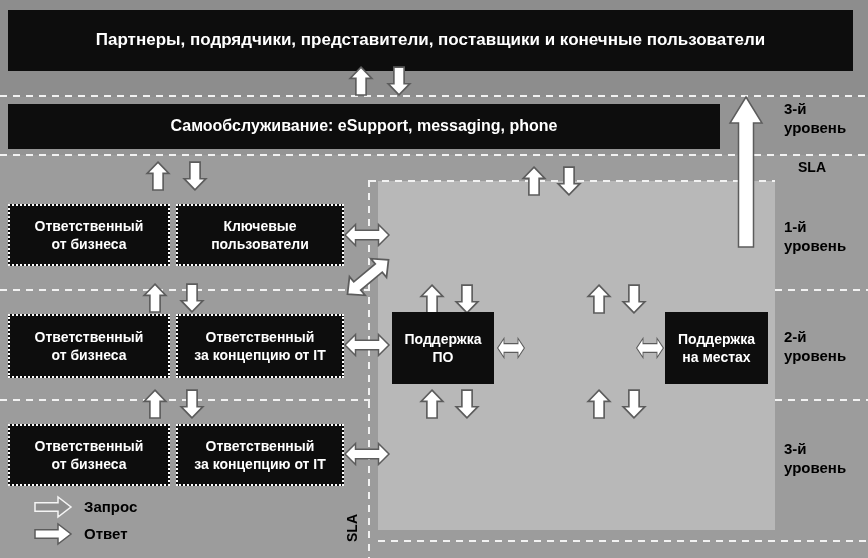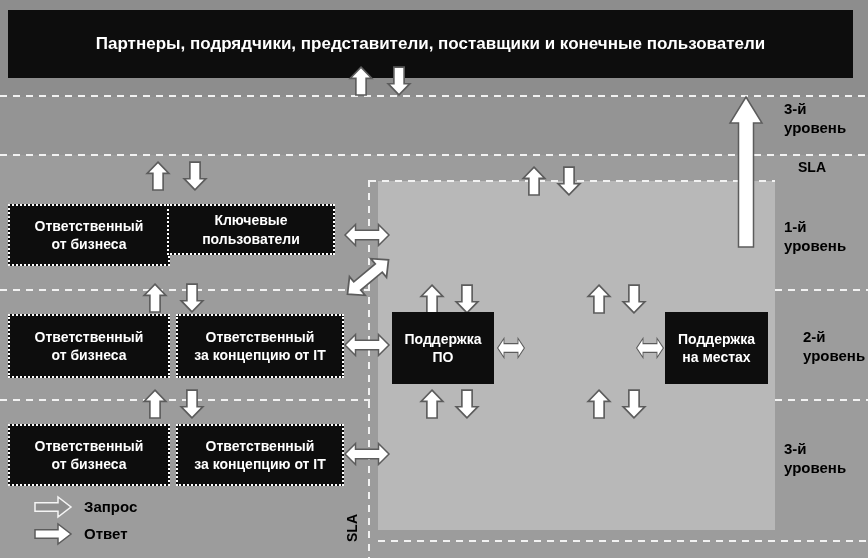--- a/index.html
+++ b/index.html
@@ -62,33 +62,34 @@
   <div class="hline" style="left:0;top:95px;width:868px"></div>
   <div class="hline" style="left:0;top:154px;width:868px"></div>
   <div class="hline" style="left:369px;top:180px;width:406px"></div>
   <div class="hline" style="left:0;top:289px;width:370px"></div>
   <div class="hline" style="left:775px;top:289px;width:93px"></div>
   <div class="hline" style="left:0;top:399px;width:370px"></div>
   <div class="hline" style="left:775px;top:399px;width:93px"></div>
   <div class="hline" style="left:378px;top:540px;width:490px"></div>
   <div class="vline" style="left:368px;top:180px;height:378px"></div>
 
-  <div class="box fs17" style="left:8px;top:10px;width:845px;height:68px">Партнеры, подрядчики, представители, поставщики и конечные пользователи</div>
+  <div class="box fs17" style="left:8px;top:10px;width:845px;height:61px">Партнеры, подрядчики, представители, поставщики и конечные пользователи</div>
 
   <div class="icon" style="left:349px;top:66px;width:24px;height:30px">
       <svg viewBox="0 0 22 28" preserveAspectRatio="none">
         <polygon points="11,1 21,11.5 15.7,11.5 15.7,27 6.3,27 6.3,11.5 1,11.5"></polygon>
       </svg>
     </div>
   <div class="icon" style="left:387px;top:66px;width:24px;height:30px">
       <svg viewBox="0 0 22 28" preserveAspectRatio="none">
         <polygon points="11,27 1,16.5 6.3,16.5 6.3,1 15.7,1 15.7,16.5 21,16.5"></polygon>
       </svg>
     </div>
 
+  <div class="box fs16" style="left:8px;top:104px;width:712px;height:45px">Самообслуживание: eSupport, messaging, phone</div>
   <div class="lvl-label" style="left:784px;top:100px">3-й
 уровень</div>
   <div class="sla-label" style="left:798px;top:159px">SLA</div>
 
   <div class="icon" style="left:729px;top:96px;width:34px;height:152px">
       <svg viewBox="0 0 34 152">
         <polygon points="17,1 33,27 24.5,27 24.5,151 9.5,151 9.5,27 1,27"></polygon>
       </svg>
     </div>
 
@@ -109,21 +110,21 @@
       </svg>
     </div>
   <div class="icon" style="left:557px;top:166px;width:24px;height:30px">
       <svg viewBox="0 0 22 28" preserveAspectRatio="none">
         <polygon points="11,27 1,16.5 6.3,16.5 6.3,1 15.7,1 15.7,16.5 21,16.5"></polygon>
       </svg>
     </div>
 
   <div class="box dotted" style="left:8px;top:204px;width:162px;height:62px">Ответственный
 от бизнеса</div>
-  <div class="box dotted" style="left:167px;top:204px;width:168px;height:51px">Ключевые
+  <div class="box dotted" style="left:176px;top:204px;width:168px;height:62px">Ключевые
 пользователи</div>
   <div class="icon" style="left:344px;top:222px;width:46px;height:26px">
       <svg viewBox="0 0 46 26" preserveAspectRatio="none">
         <polygon points="1,13 11.5,2.5 11.5,8.3 34.5,8.3 34.5,2.5 45,13 34.5,23.5 34.5,17.7 11.5,17.7 11.5,23.5"></polygon>
       </svg>
     </div>
   <div class="lvl-label" style="left:784px;top:218px">1-й
 уровень</div>
 
   <div class="icon rot-diag" style="left:340px;top:262px;width:56px;height:30px">
@@ -179,21 +180,21 @@
         <polygon points="1,13 11.5,2.5 11.5,8.3 34.5,8.3 34.5,2.5 45,13 34.5,23.5 34.5,17.7 11.5,17.7 11.5,23.5"></polygon>
       </svg>
     </div>
   <div class="icon" style="left:636px;top:336px;width:28px;height:24px">
       <svg viewBox="0 0 46 26" preserveAspectRatio="none">
         <polygon points="1,13 11.5,2.5 11.5,8.3 34.5,8.3 34.5,2.5 45,13 34.5,23.5 34.5,17.7 11.5,17.7 11.5,23.5"></polygon>
       </svg>
     </div>
   <div class="box fs14" style="left:665px;top:312px;width:103px;height:72px">Поддержка
 на местах</div>
-  <div class="lvl-label" style="left:803px;top:328px">2-й
+  <div class="lvl-label" style="left:784px;top:328px">2-й
 уровень</div>
 
   <div class="icon" style="left:143px;top:389px;width:24px;height:30px">
       <svg viewBox="0 0 22 28" preserveAspectRatio="none">
         <polygon points="11,1 21,11.5 15.7,11.5 15.7,27 6.3,27 6.3,11.5 1,11.5"></polygon>
       </svg>
     </div>
   <div class="icon" style="left:180px;top:389px;width:24px;height:30px">
       <svg viewBox="0 0 22 28" preserveAspectRatio="none">
         <polygon points="11,27 1,16.5 6.3,16.5 6.3,1 15.7,1 15.7,16.5 21,16.5"></polygon>

